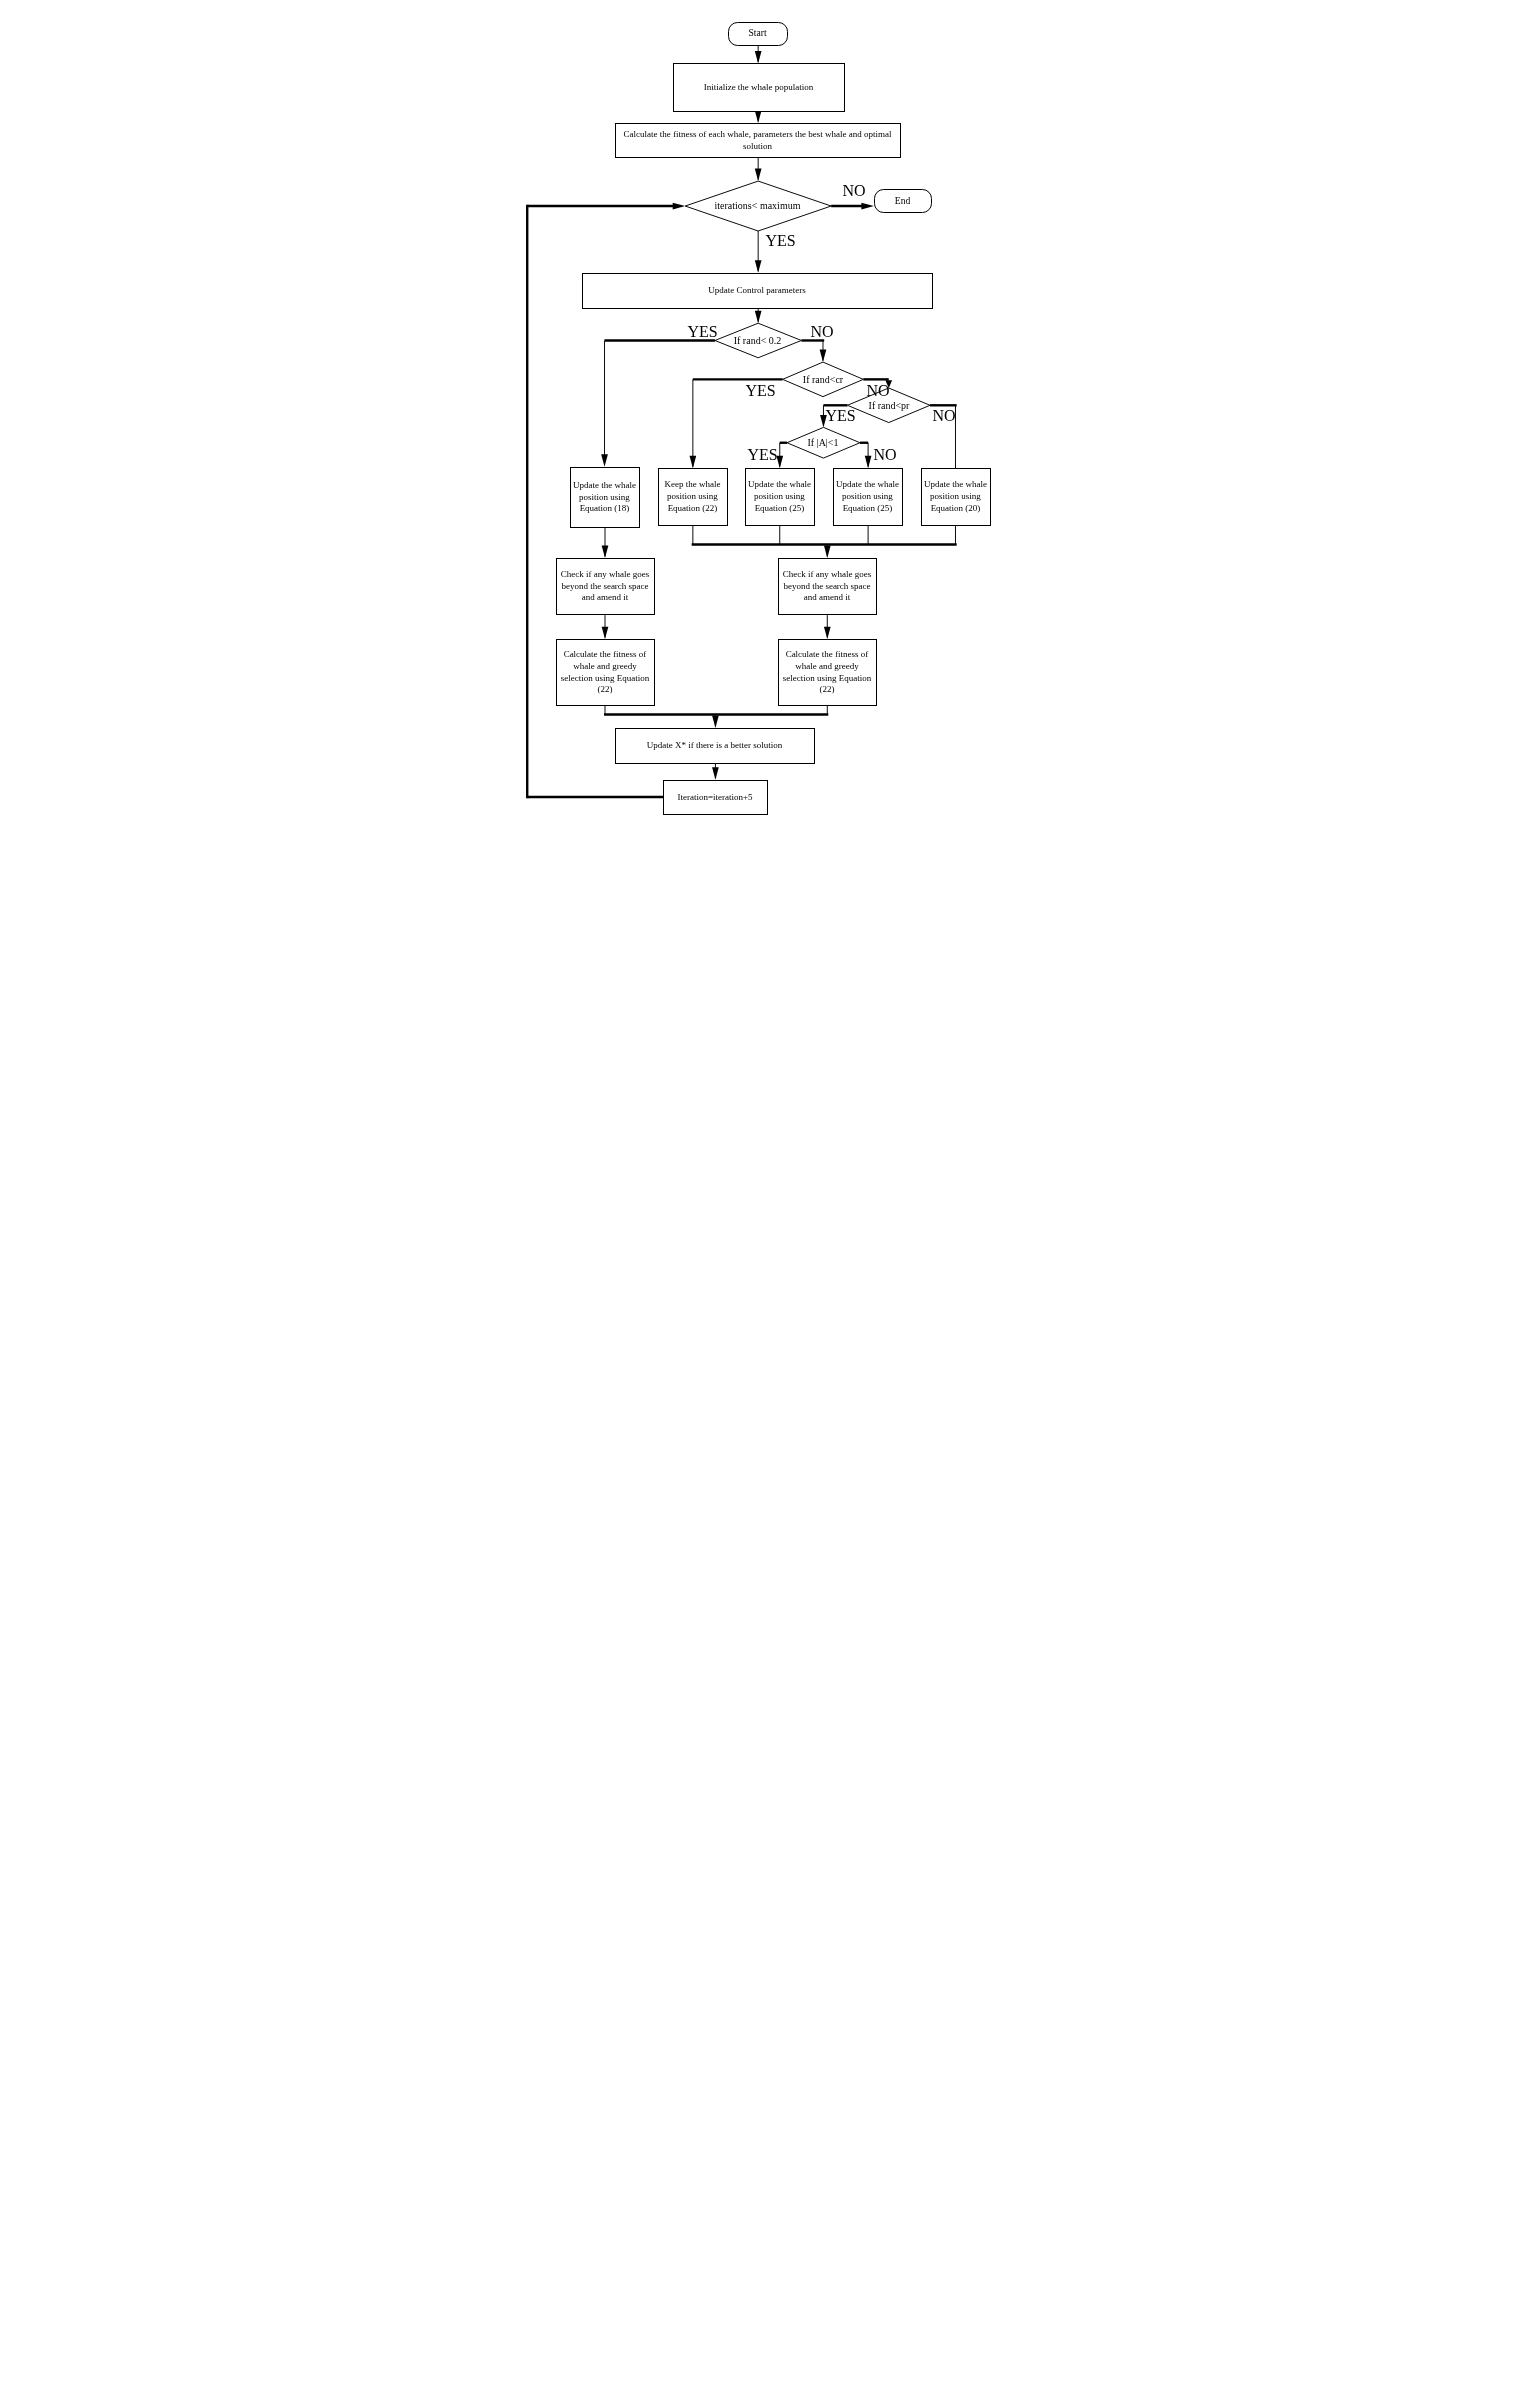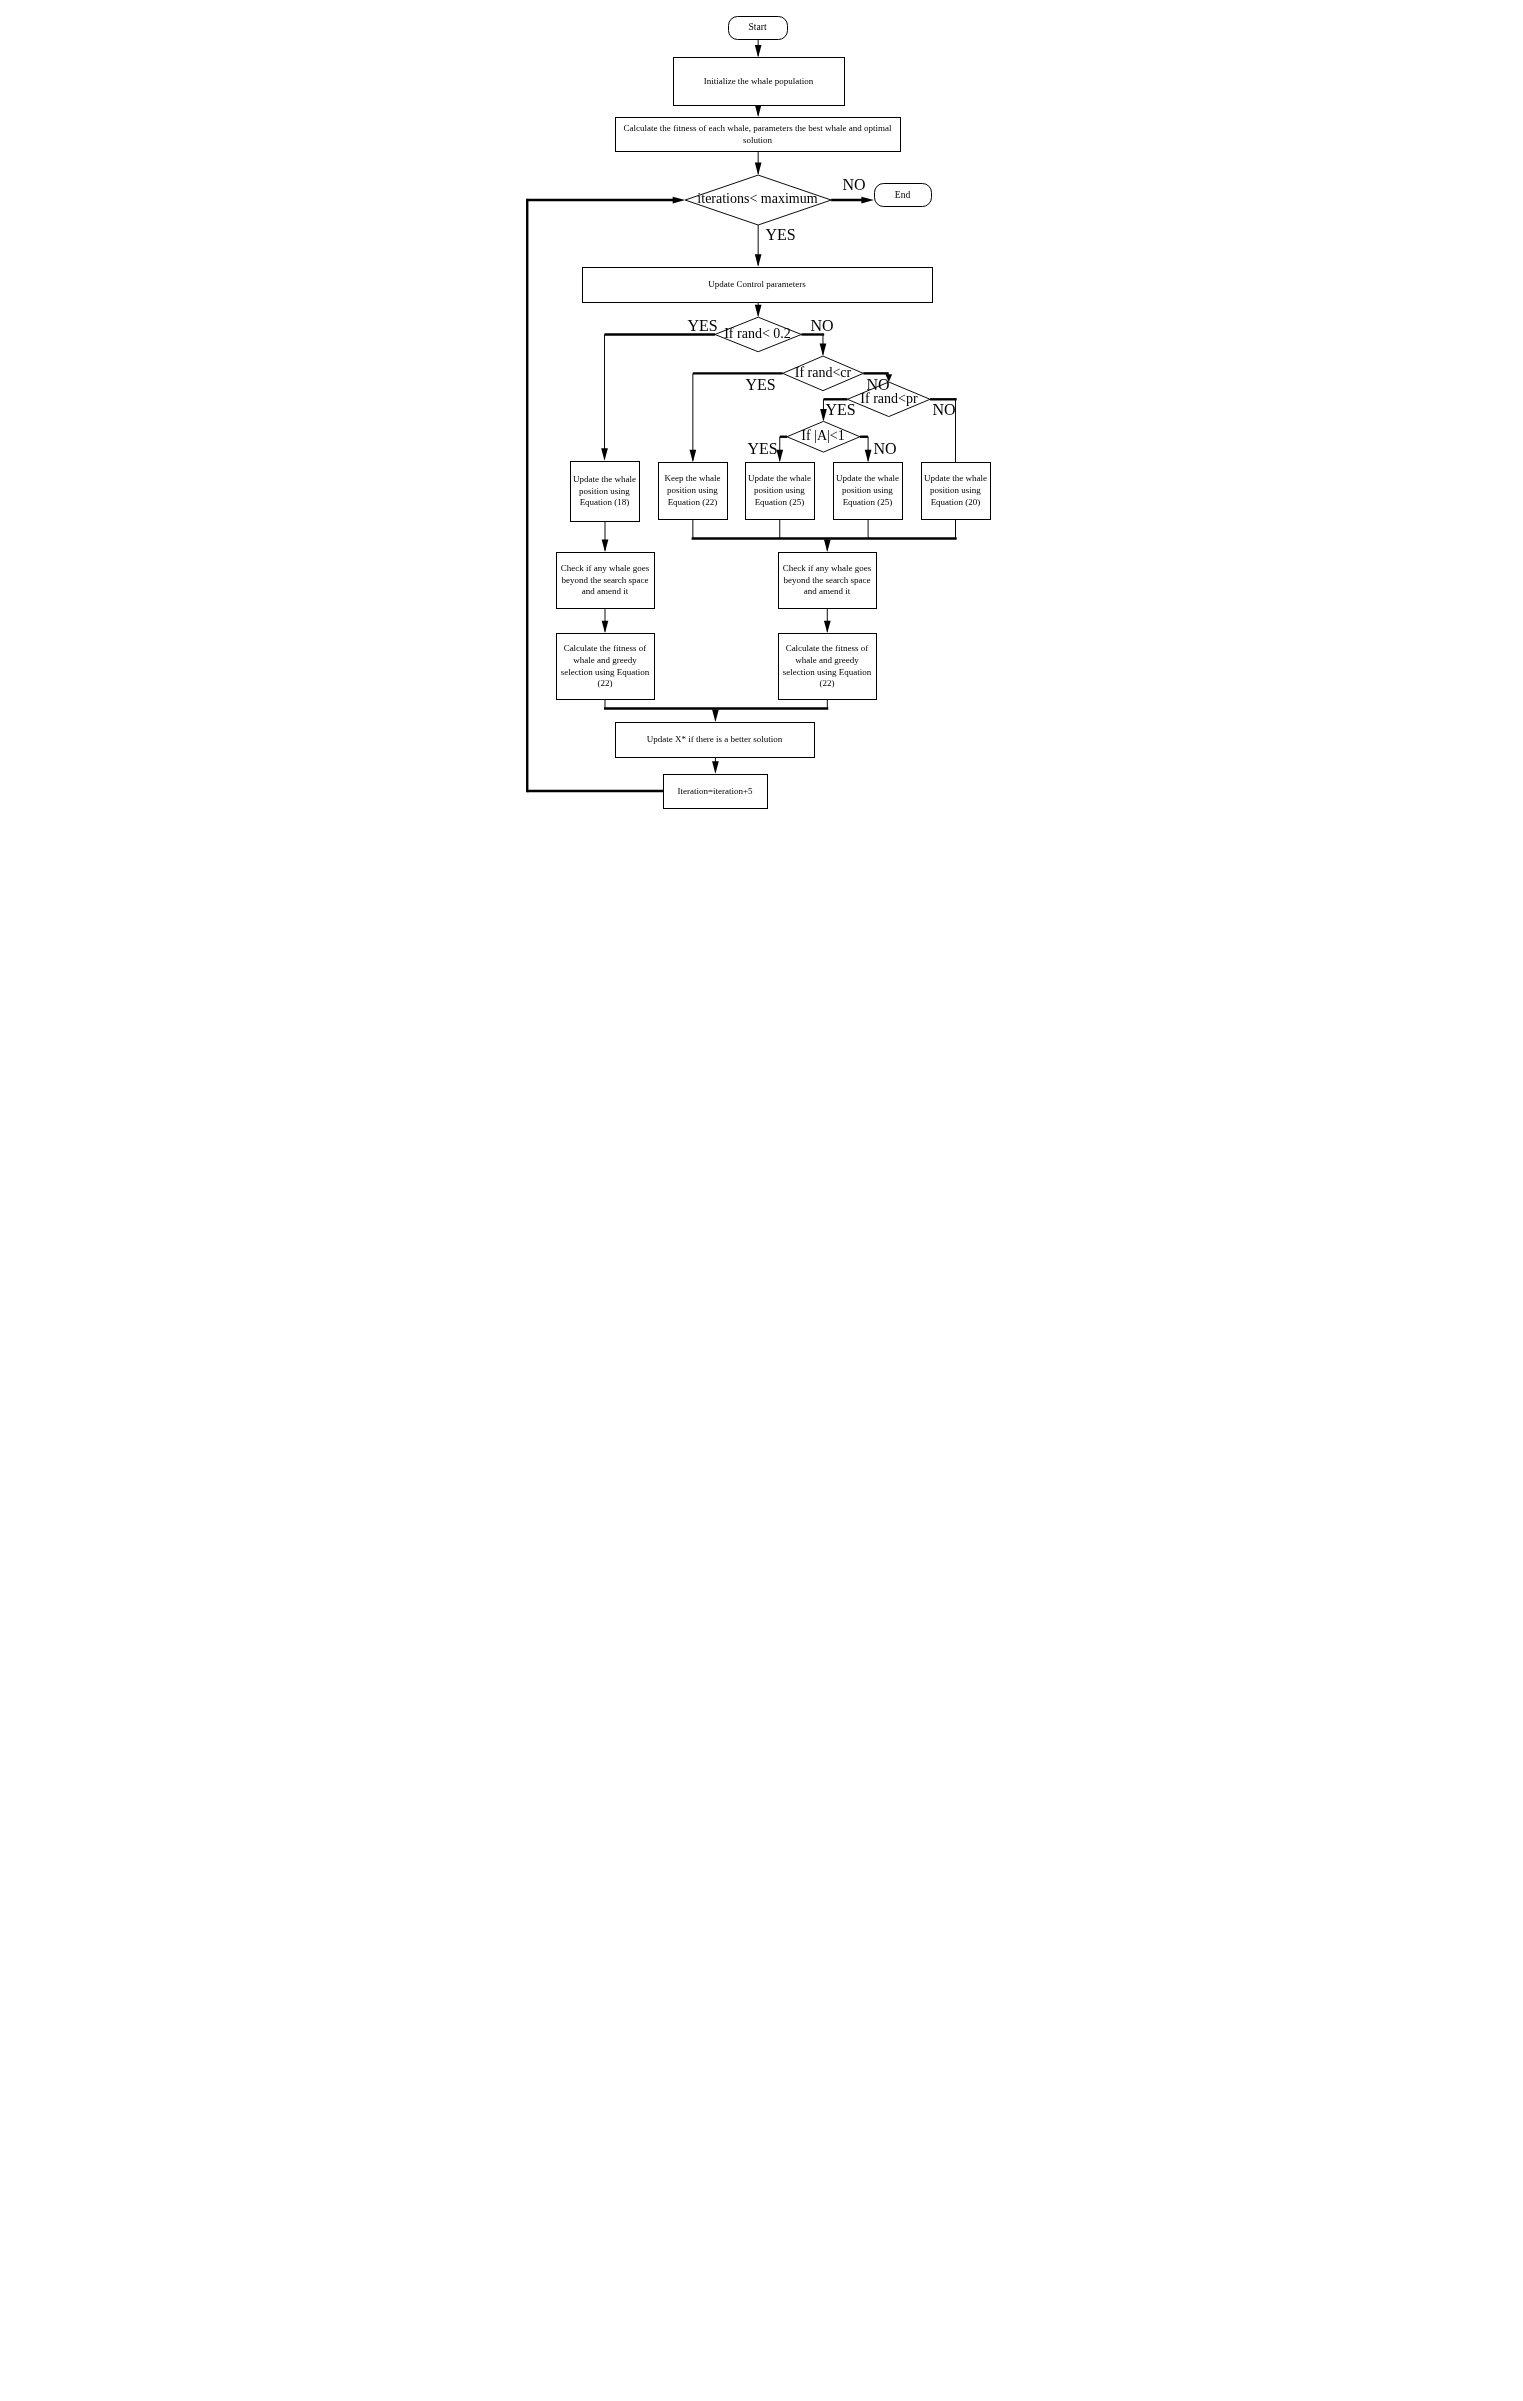--- a/index.html
+++ b/index.html
@@ -1,19 +1,19 @@
 <!DOCTYPE html>
 <html style="font-size:7.7px"><head>
 <meta charset="utf-8">
 <style>
   html,body{margin:0;padding:0;background:#ffffff;}
   .stage{
     position:relative;
     width:508px;height:833px;
-    margin:8px auto;
+    margin:14px auto;
     background:#ffffff;
     font-family:"Liberation Serif", serif;
     color:#000;
   }
   svg.wires{position:absolute;left:0;top:0;z-index:0;}
   .wire{stroke:#000;fill:none;}
   .thin{stroke-width:2;}
   .thick{stroke-width:5;}
   .ah{fill:#000;stroke:none;}
   .diamond{fill:#ffffff;stroke:#000;stroke-width:2;}
@@ -25,21 +25,21 @@
     display:flex;align-items:center;justify-content:center;
     text-align:center;
     font-size:9px;line-height:1.3;
     padding:1.4px 2.4px;
   }
   .rounded{border-radius:9.6px;font-size:9.6px;}
   .dtext{
     position:absolute;z-index:2;
     display:flex;align-items:center;justify-content:center;
     text-align:center;background:transparent;border:none;
-    font-size:14px;line-height:1.2;
+    font-size:10px;line-height:1.2;
   }
   .lbl{
     position:absolute;z-index:2;
     font-size:16px;line-height:1;
     background:transparent;
   }
 </style>
 </head>
 <body>
 

